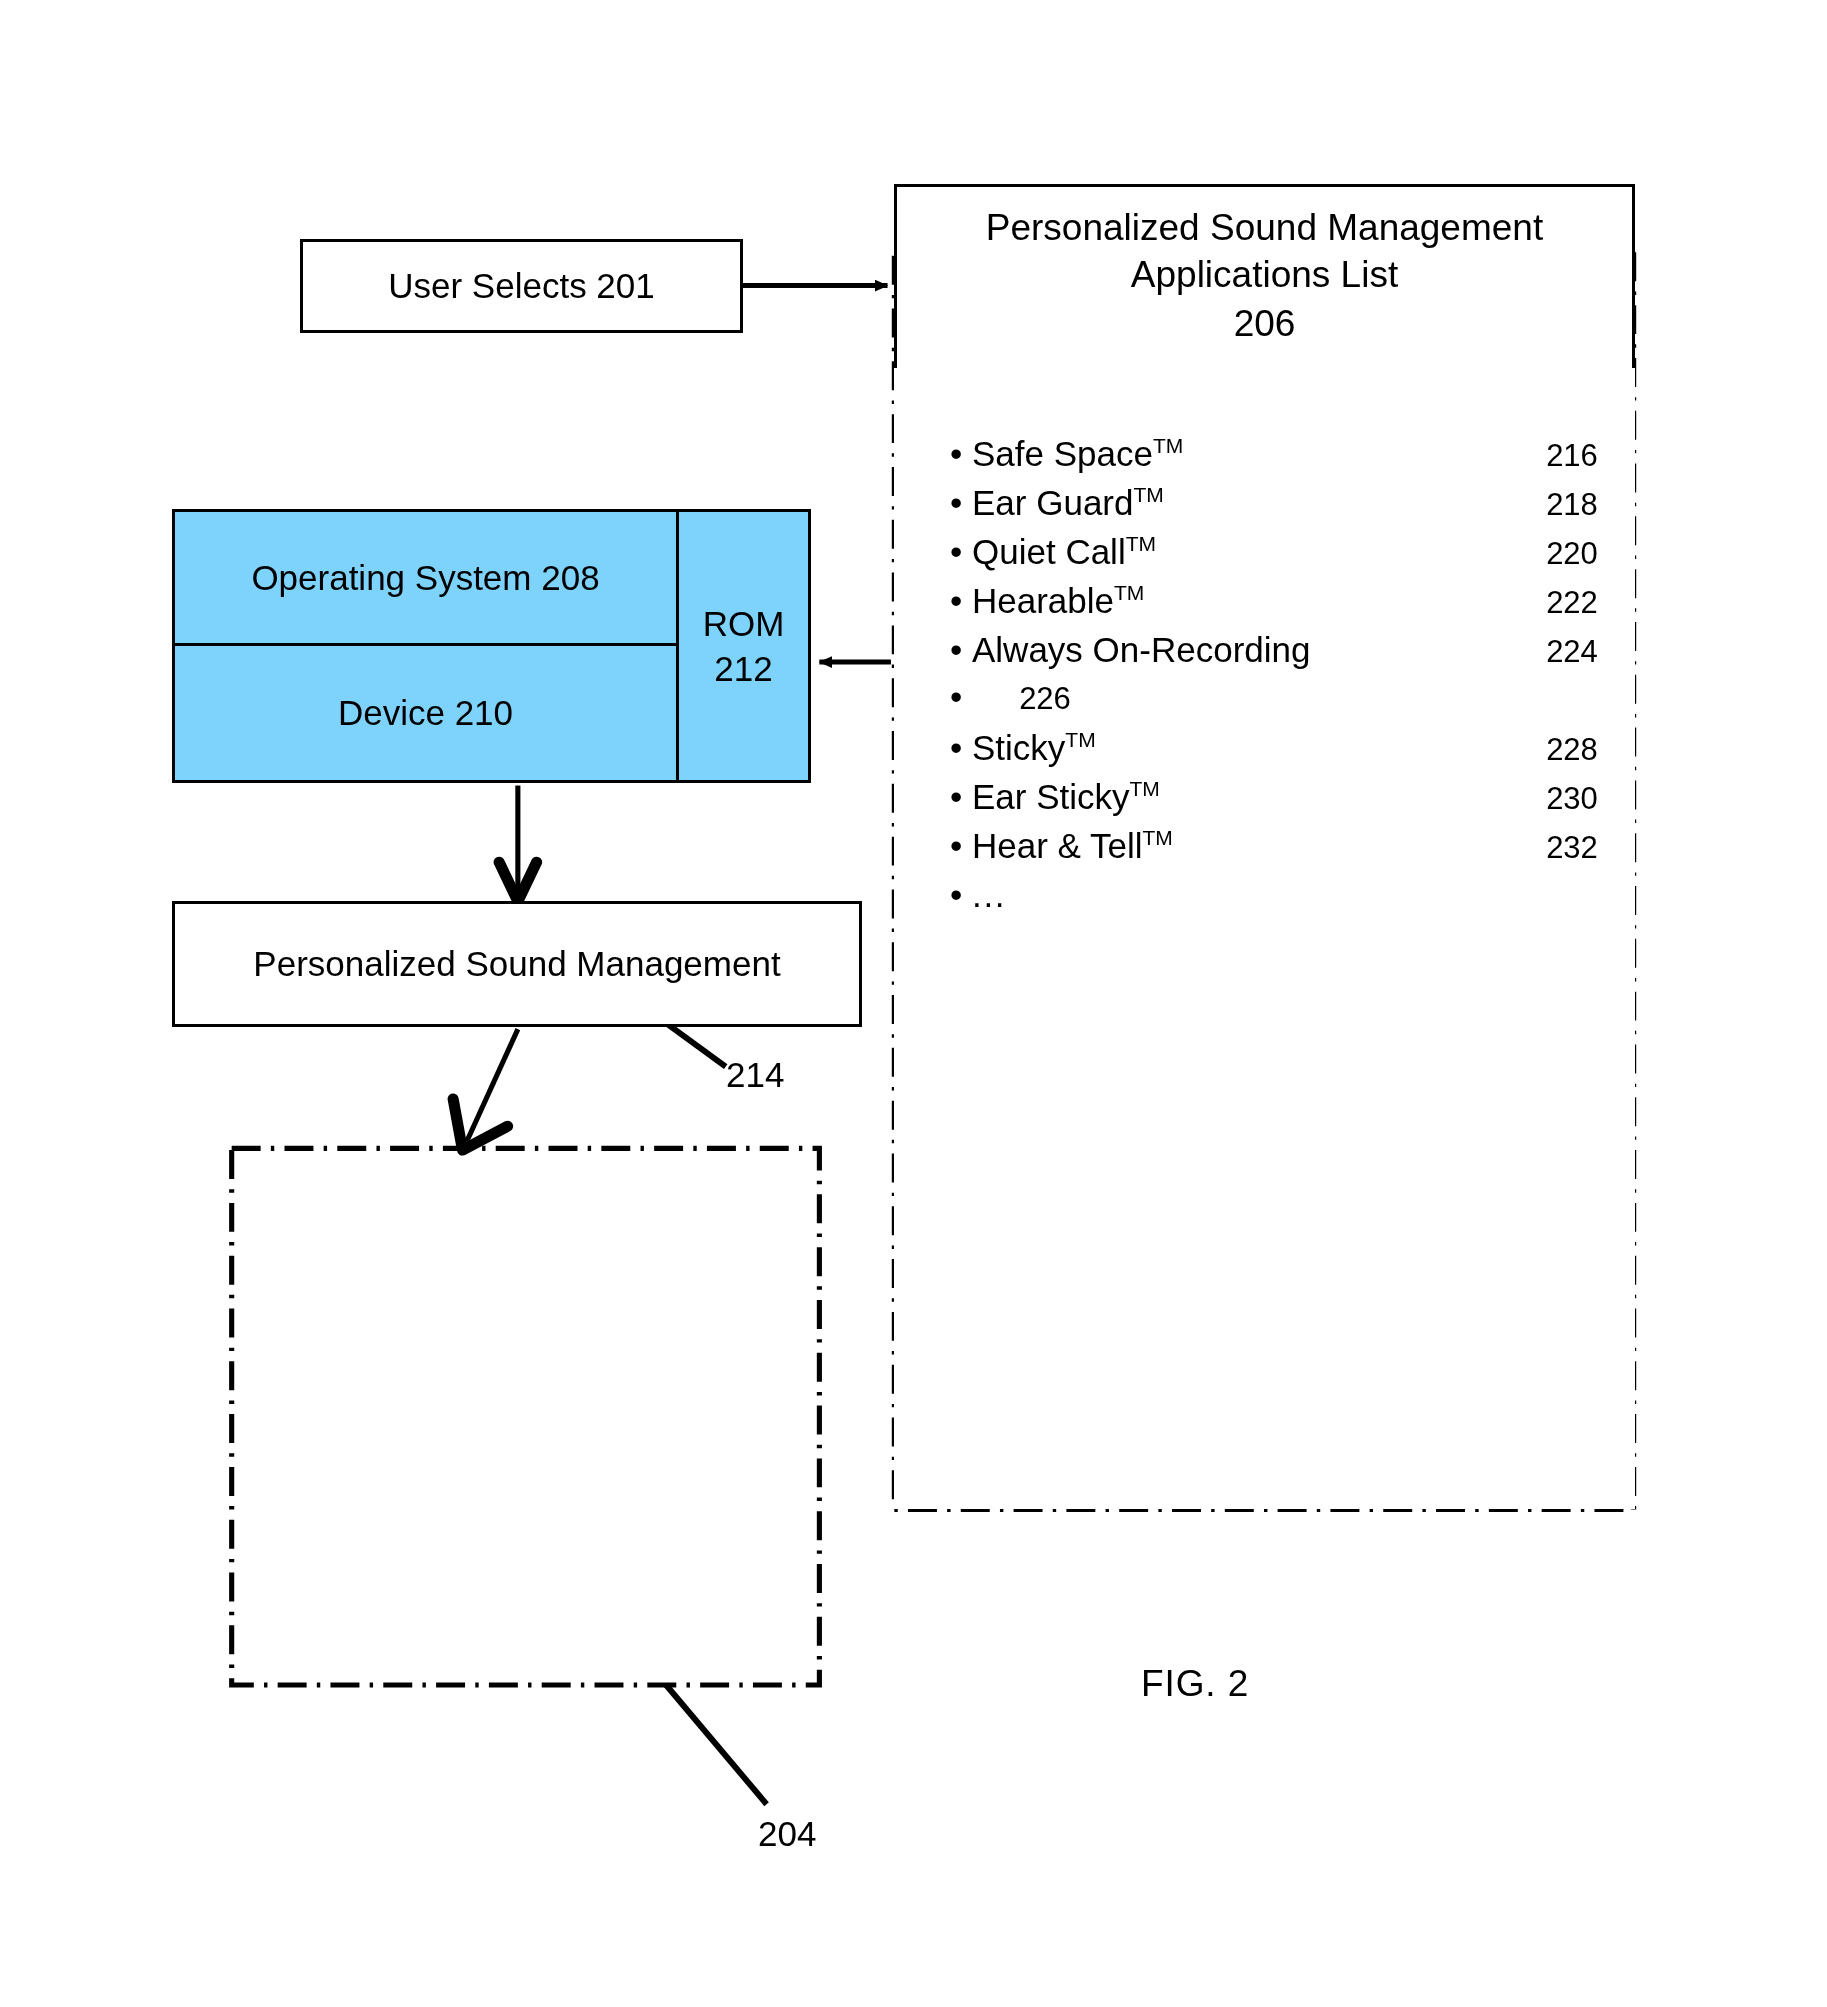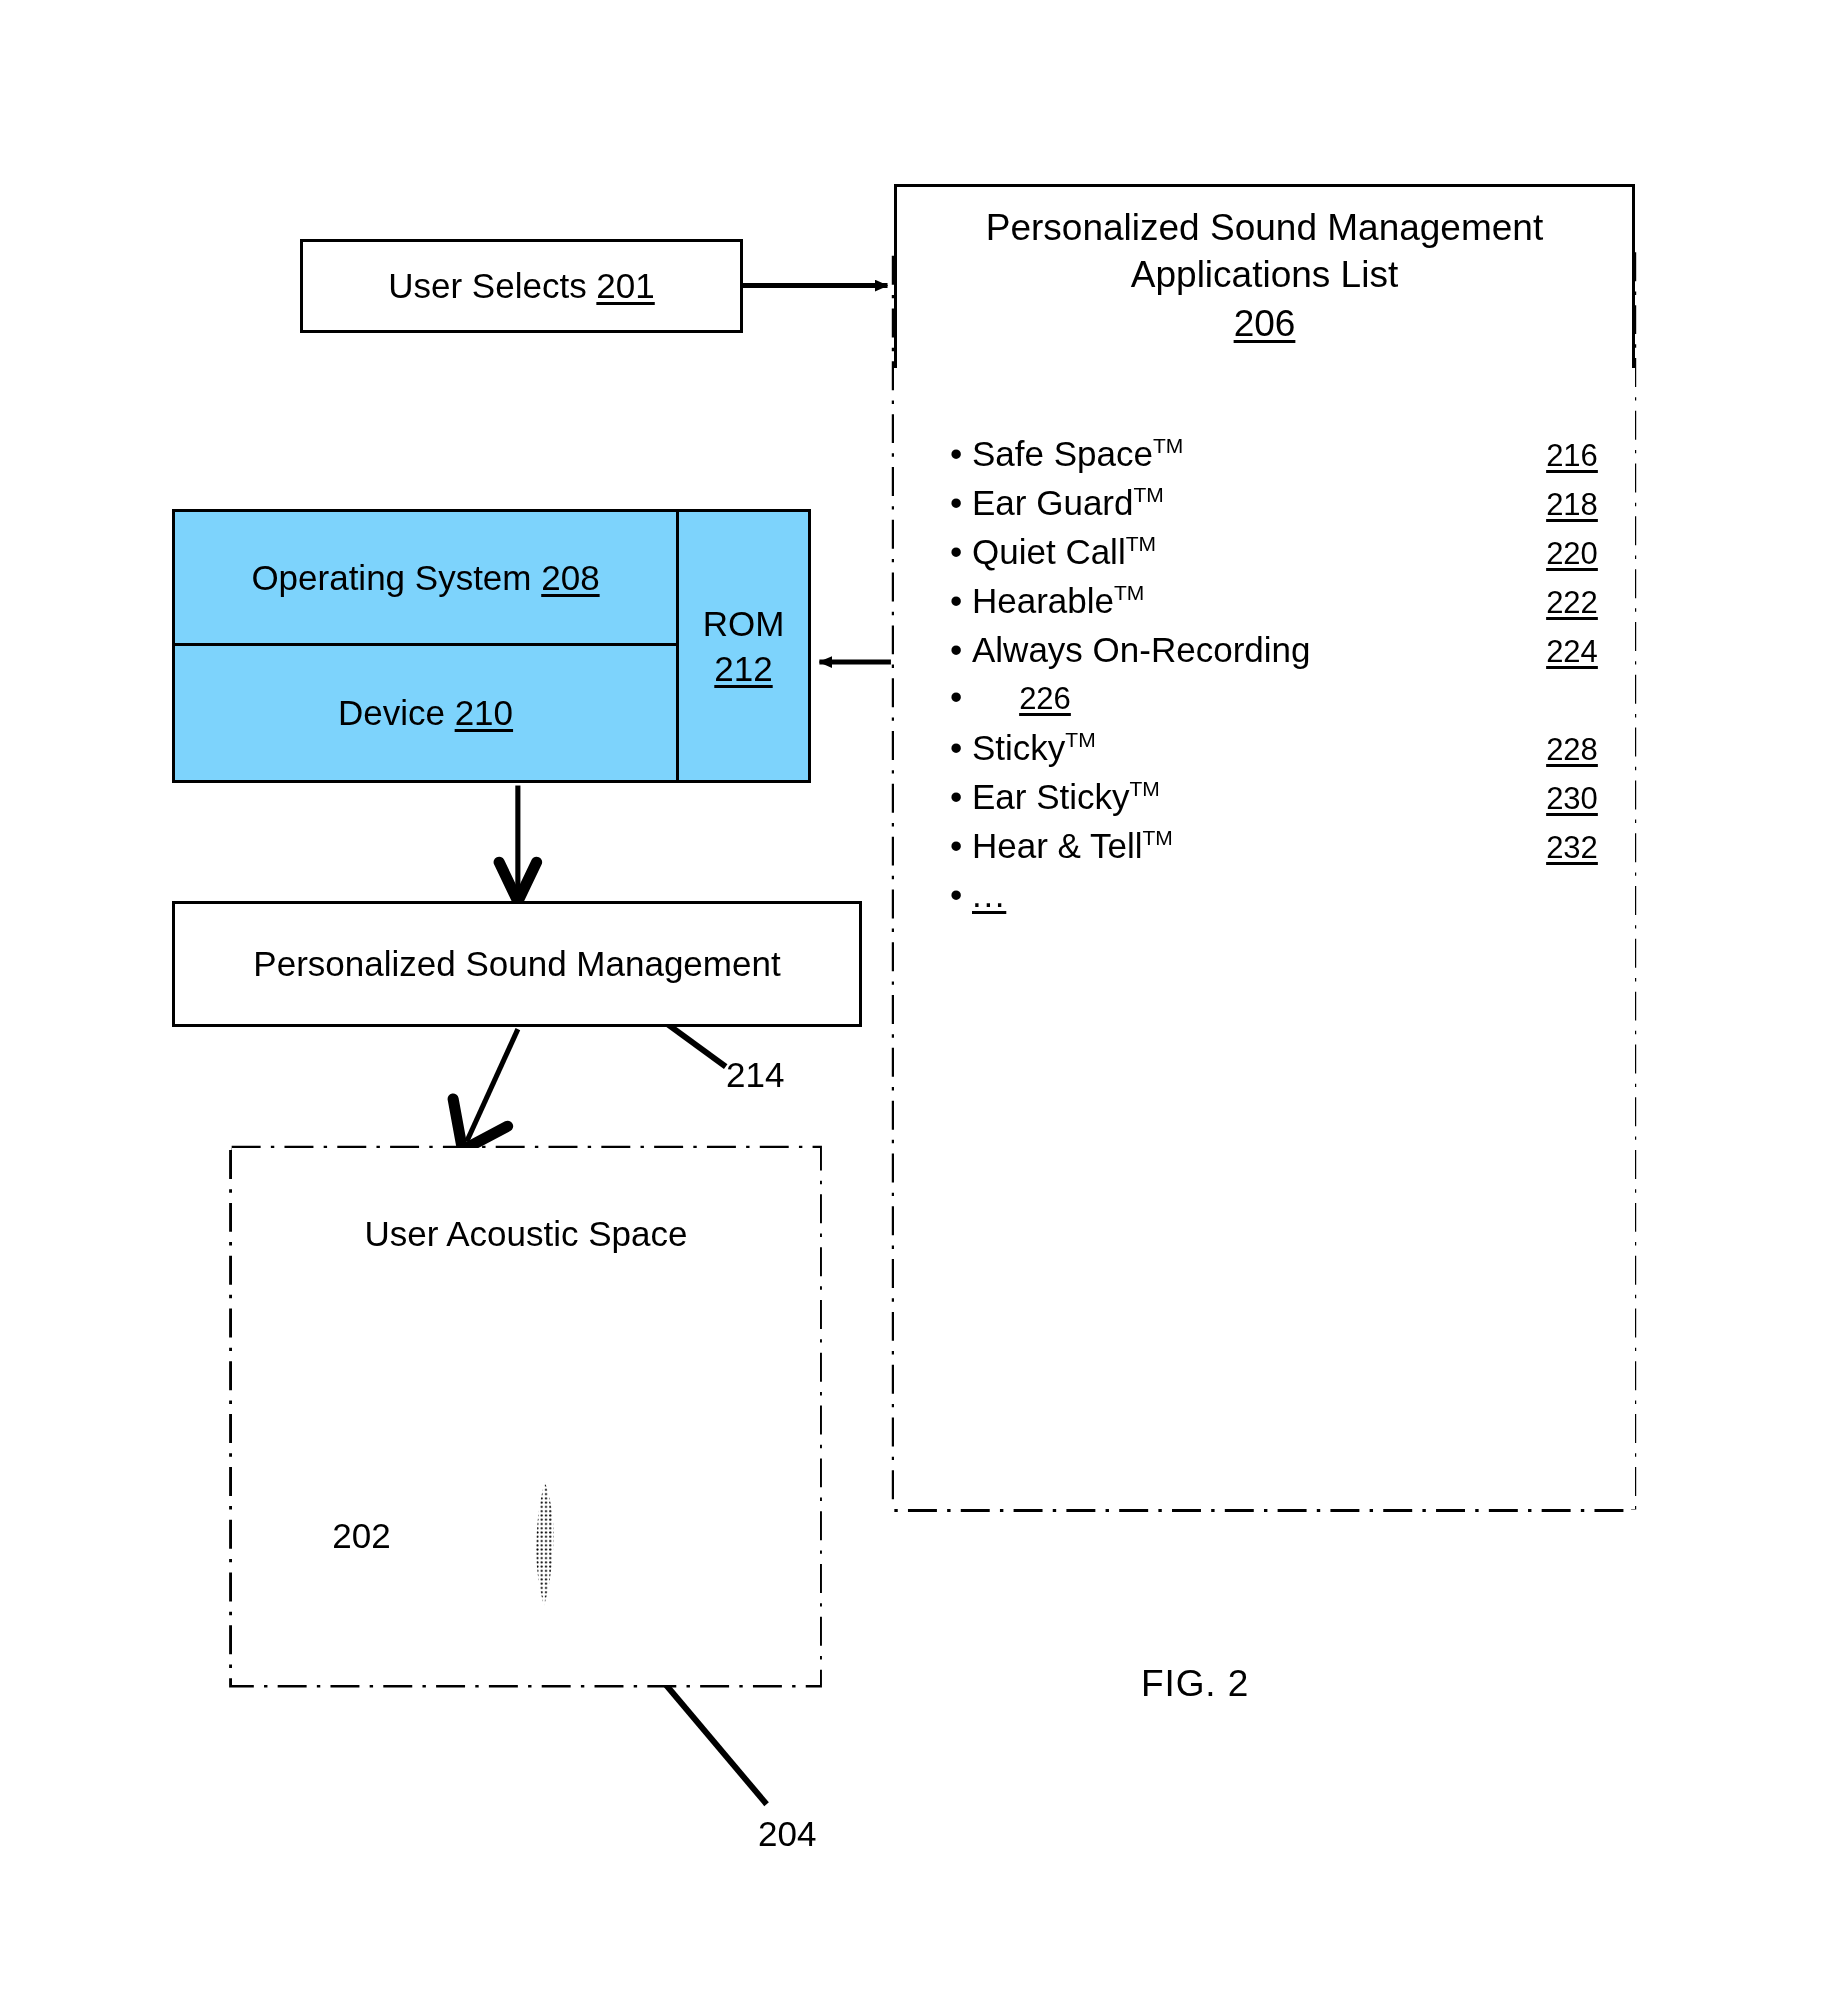--- a/index.html
+++ b/index.html
@@ -36,21 +36,20 @@
     align-items: center;
     justify-content: center;
     text-align: center;
   }
   .box-label {
     font-size: 35px;
     line-height: 1.25;
     white-space: nowrap;
   }
   .ref {
-    text-decoration: underline;
     text-underline-offset: 4.3px;
     text-decoration-thickness: 3.4px;
   }
   
   #user-selects-box {
     left: 300px;
     top: 239px;
     width: 443px;
     height: 94px;
   }
@@ -297,34 +296,20 @@
     <div id="rom-cell">
       <span class="box-label">ROM</span>
       <span class="box-label ref">212</span>
     </div>
   </div>
 
   <div class="box" id="psm-box">
     <span class="box-label">Personalized Sound Management</span>
   </div>
 
-  <div id="acoustic-space">
-    <div id="acoustic-label">User Acoustic Space</div>
-    <div id="acoustic-ref">202</div>
-    <svg id="blob" viewBox="0 0 30 150" xmlns="http://www.w3.org/2000/svg">
-      <defs>
-        <pattern id="stipple" width="5" height="5" patternUnits="userSpaceOnUse">
-          <rect width="5" height="5" fill="#ffffff"></rect>
-          <circle cx="1.4" cy="1.4" r="1.25" fill="#000000"></circle>
-        </pattern>
-      </defs>
-      <path d="M15,2 C22,22 27,48 25,78 C23,106 20,128 14,148
-               C9,126 4,104 5,74 C6,44 10,20 15,2 Z" fill="url(#stipple)"></path>
-    </svg>
-  </div>
 
   <div id="apps-header-box">
     <div id="apps-header-inner">
       <span>Personalized Sound Management</span><br>
       <span>Applications List</span>
       <span class="ref" id="apps-header-ref">206</span>
     </div>
   </div>
 
   <div id="apps-panel">

